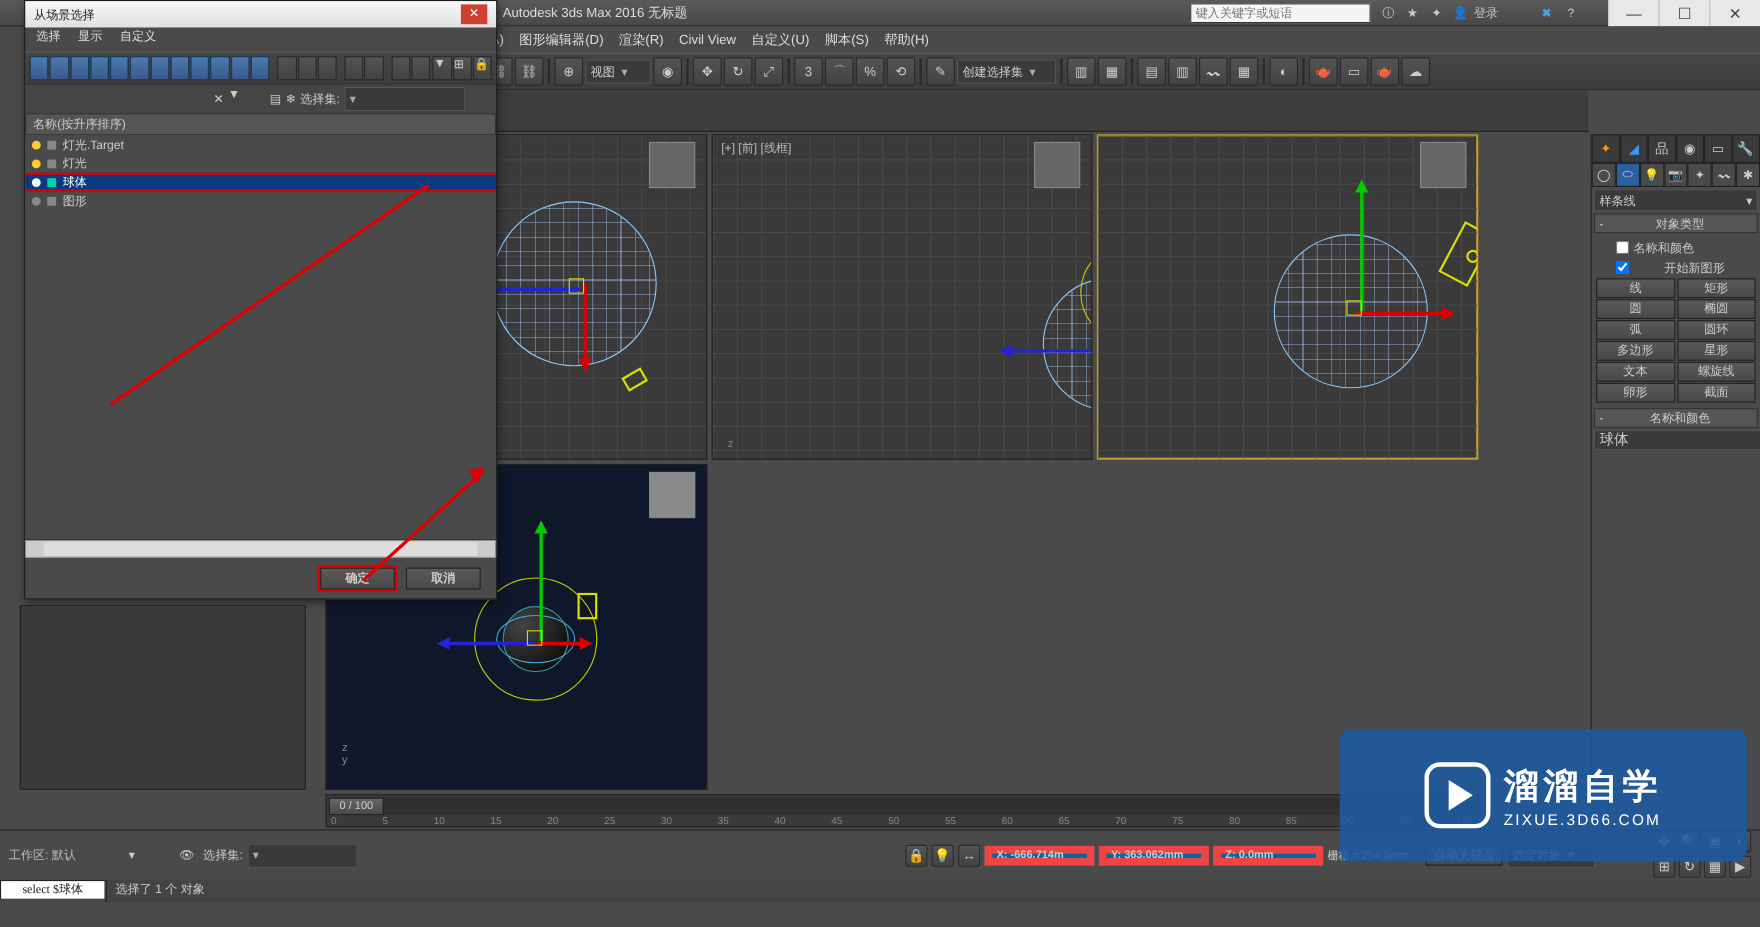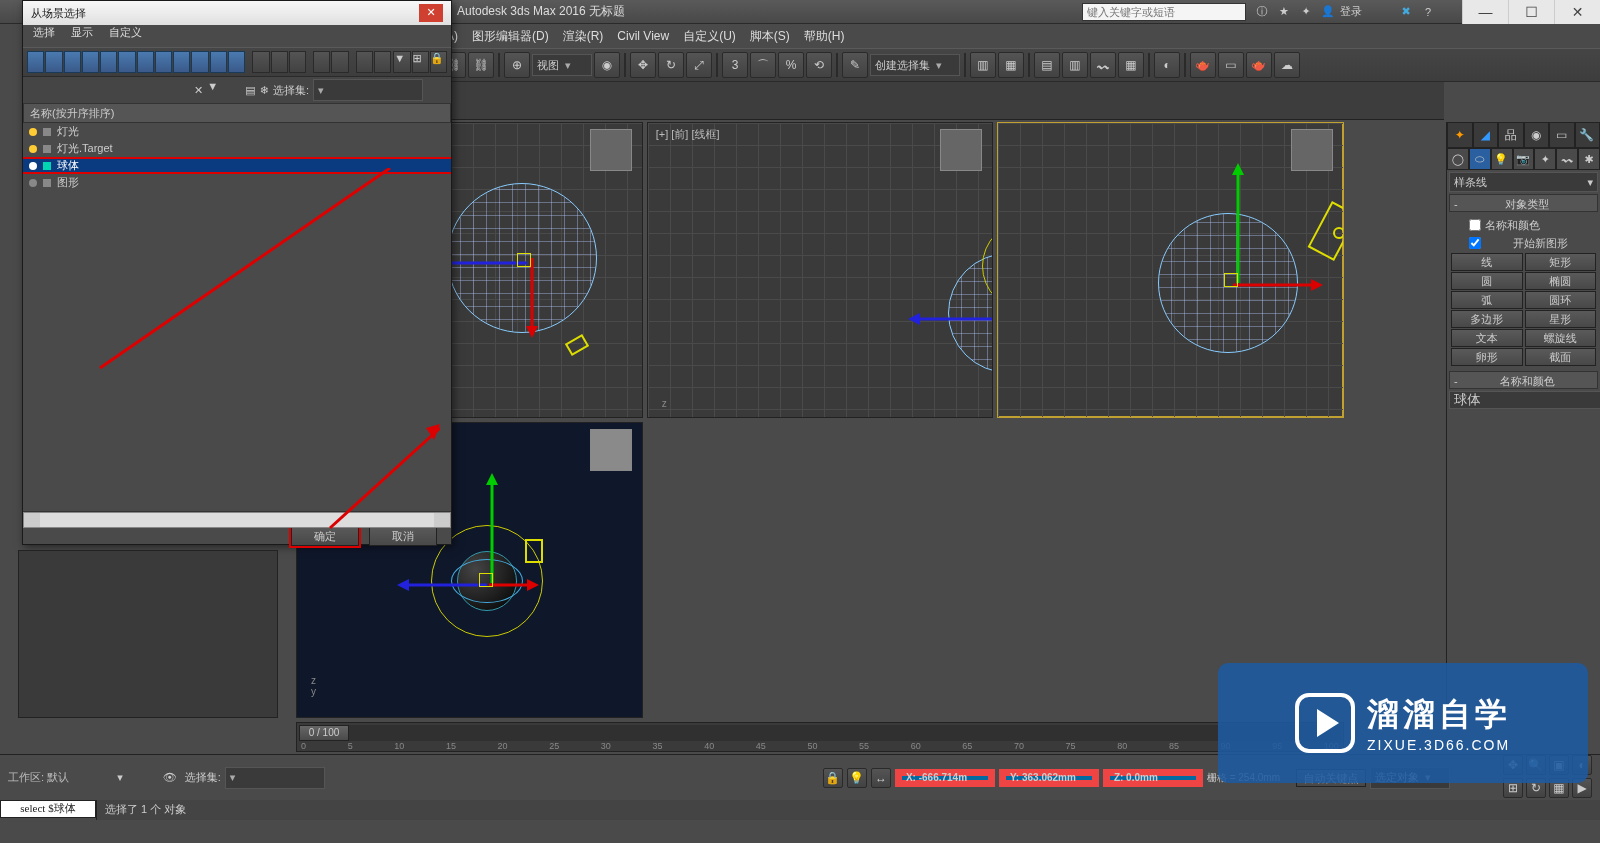--- a/index.html
+++ b/index.html
@@ -64,21 +64,21 @@
 .sel-dialog .dlg-toolbar { height:30px; background:linear-gradient(#454545,#3d3d3d); border-top:1px solid #5a5a5a; border-bottom:1px solid #2a2a2a; display:flex; align-items:center; padding:0 4px; gap:1px; }
 .dlg-toolbar .mini { width:20px; height:22px; background:linear-gradient(#4a7ab0,#3a5a8a); border:1px solid #1a3a5a; cursor:pointer; }
 .dlg-toolbar .neut { width:20px; height:22px; background:linear-gradient(#545454,#424242); border:1px solid #2a2a2a; cursor:pointer; }
 .sel-dialog .dlg-filter { height:26px; background:#454545; display:flex; align-items:center; gap:4px; padding:0 4px; justify-content:flex-end; }
 .sel-dialog .dlg-header { height:20px; background:#555; border:1px solid #333; padding:0 6px; line-height:18px; }
 .sel-dialog .dlg-list { flex:1; background:#4a4a4a; overflow:auto; border-bottom: 1px solid #333; }
 .dlg-list .item { height:17px; display:flex; align-items:center; padding-left:6px; gap:6px; cursor:pointer; }
 .dlg-list .item .bulb { width:8px; height:8px; background:#ffcc33; border-radius:50%; }
 .dlg-list .item .sq { width:8px; height:8px; background:#888; }
 .dlg-list .item.sel { background:#0a3a80; color:#fff; border: 2px solid #d00; border-left:none; border-right:none; }
-.sel-dialog .dlg-buttons { height:16px; display:flex; align-items:center; justify-content:flex-end; gap:10px; padding:0 14px; }
+.sel-dialog .dlg-buttons { height:37px; display:flex; align-items:center; justify-content:flex-end; gap:10px; padding:0 14px;font-weight:bold; }
 .dlg-buttons .dbtn { width:68px; height:20px; background:linear-gradient(#5a5a5a,#484848); border:1px solid #222; text-align:center; line-height:18px; cursor:pointer; }
 .dlg-buttons .dbtn.hi { outline:2px solid #d00; }
 
 
 .timeline { position:absolute; left:296px; top:722px; width:1048px; height:30px; background:#3a3a3a; border:1px solid #222; }
 .timeline .slider-track { position:absolute; top:2px; left:2px; right:2px; height:16px; background:#303030; }
 .timeline .slider-thumb { position:absolute; top:2px; left:2px; width:50px; height:16px; background:linear-gradient(#666,#4a4a4a); border:1px solid #222; text-align:center; line-height:14px; font-size:10px; }
 .timeline .ticks { position:absolute; top:18px; left:2px; right:2px; height:10px; display:flex; justify-content:space-between; font-size:9px; color:#888; padding: 0 2px; }
 
 .status-bar { position:absolute; left:0; right:0; top:754px; height:46px; background:#4a4a4a; border-top:1px solid #222; display:flex; align-items:center; }
@@ -423,26 +423,26 @@
     <span>❄</span>
     <span>选择集:</span>
     <div class="dropdown" style="width:110px;"></div>
     <div class="neut" style="width:20px;height:20px;"></div>
   </div>
   <div class="dlg-header">名称(按升序排序)</div>
   <div class="dlg-list">
     <div class="item">
         <span class="bulb"></span>
         <span class="sq"></span>
-        <span>灯光</span>
+        <span>灯光.Target</span>
       </div>
     <div class="item">
         <span class="bulb"></span>
         <span class="sq"></span>
-        <span>灯光.Target</span>
+        <span>灯光</span>
       </div>
     <div class="item sel">
         <span class="bulb" style="background:#fff;"></span>
         <span class="sq" style="background:#00d4b0;"></span>
         <span>球体</span>
       </div>
     <div class="item">
         <span class="bulb" style="background:#888;"></span>
         <span class="sq"></span>
         <span>图形</span>

